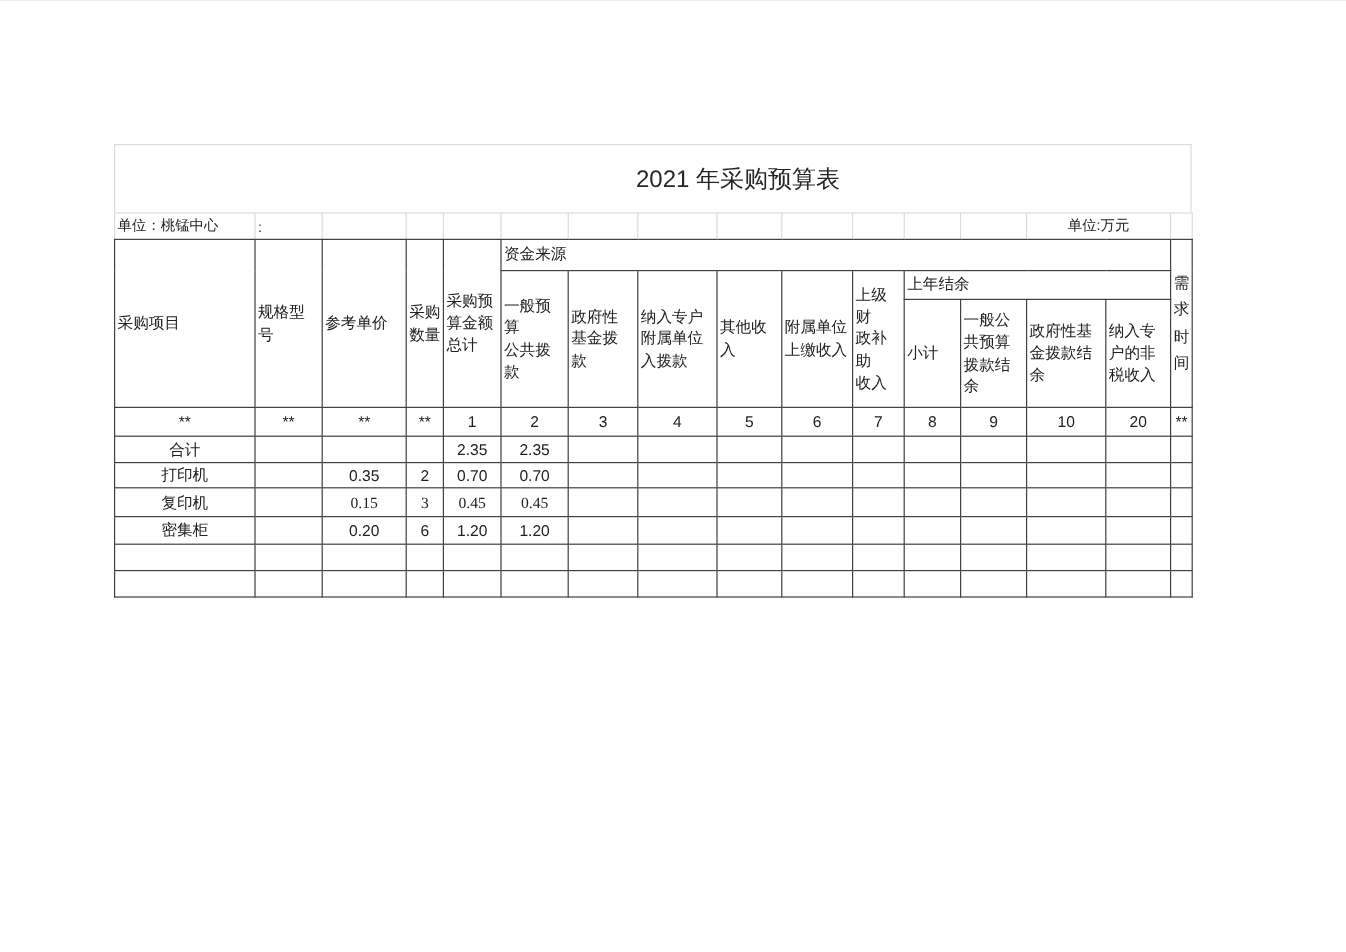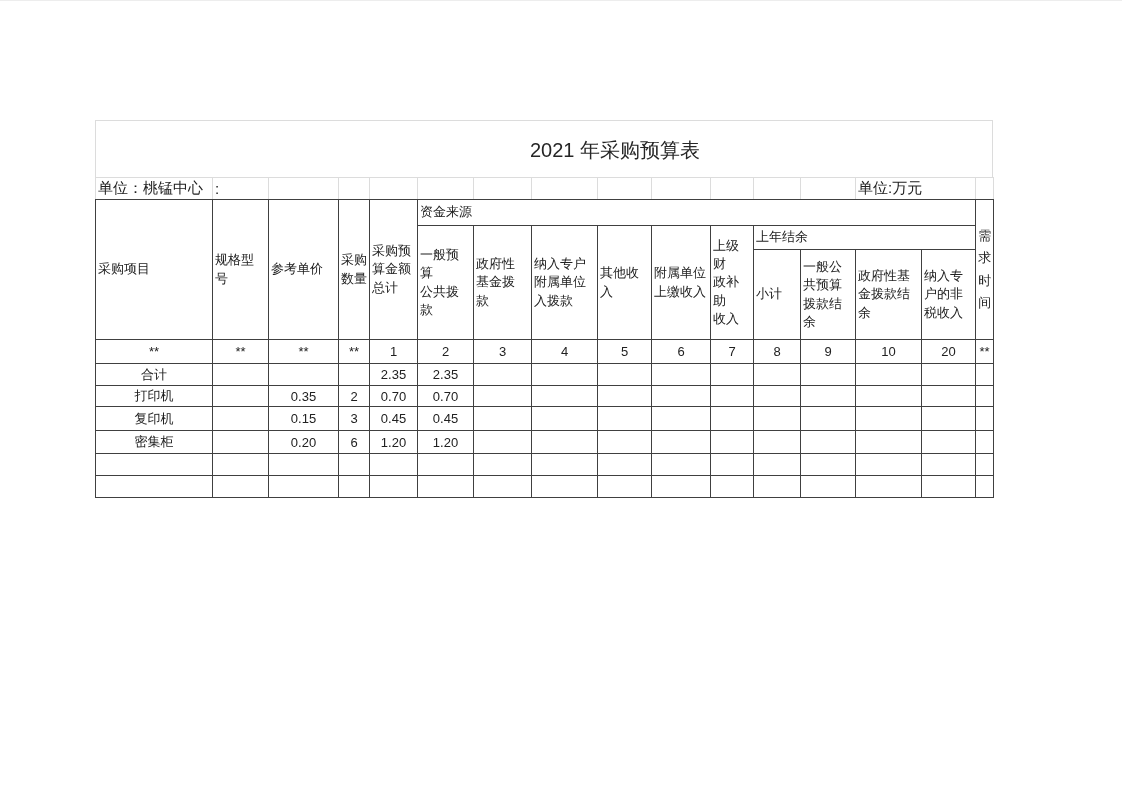--- a/index.html
+++ b/index.html
@@ -9,35 +9,35 @@
   }
   .topline{position:absolute;top:0;left:0;width:1122px;height:1px;background:#ededed;}
   .sheet{position:absolute;left:95px;top:120px;width:898px;}
   .title-row{
     box-sizing:border-box;height:57px;border:1px solid #dcdcdc;border-bottom:none;
     text-align:center;padding-left:142px;font-size:20px;line-height:58px;color:#262626;
     overflow:hidden;white-space:nowrap;
   }
   table.grid{border-collapse:collapse;table-layout:fixed;width:898px;}
   table.unit td{
-    border:1px solid #dcdcdc;border-bottom:none;font-size:15px;height:21px;
+    border:1px solid #dcdcdc;border-bottom:none;font-size:12px;height:21px;
     padding:0 2px;white-space:nowrap;overflow:visible;vertical-align:middle;
   }
-  table.unit td.ctr{text-align:left;}
+  table.unit td.ctr{text-align:center;}
   table.main td{
     border:1px solid #404040;font-size:13px;padding:1px 2px;vertical-align:middle;
     overflow:hidden;
   }
   .hd{text-align:left;white-space:pre-line;line-height:1.4;}
   .vert{text-align:center;line-height:1.7;}
   .ctr{text-align:center;}
   .tl{text-align:center;}
   tr.ra{height:26px;} tr.rb{height:24px;} tr.rc{height:90px;}
   tr.ri{height:24px;}
-  tr.rd1{height:22px;} tr.rd2{height:21px;margin-left:48px;} tr.rd3{height:24px;} tr.rd4{height:23px;}
+  tr.rd1{height:22px;} tr.rd2{height:21px;margin-left:48px;} tr.rd3{height:24px;font-family:Liberation Serif, serif;} tr.rd4{height:23px;}
   tr.re{height:22px;}
 </style>
 </head>
 <body>
 
 <div class="topline"></div>
 
 <div class="sheet">
 
   <div class="title-row">2021 年采购预算表</div>

